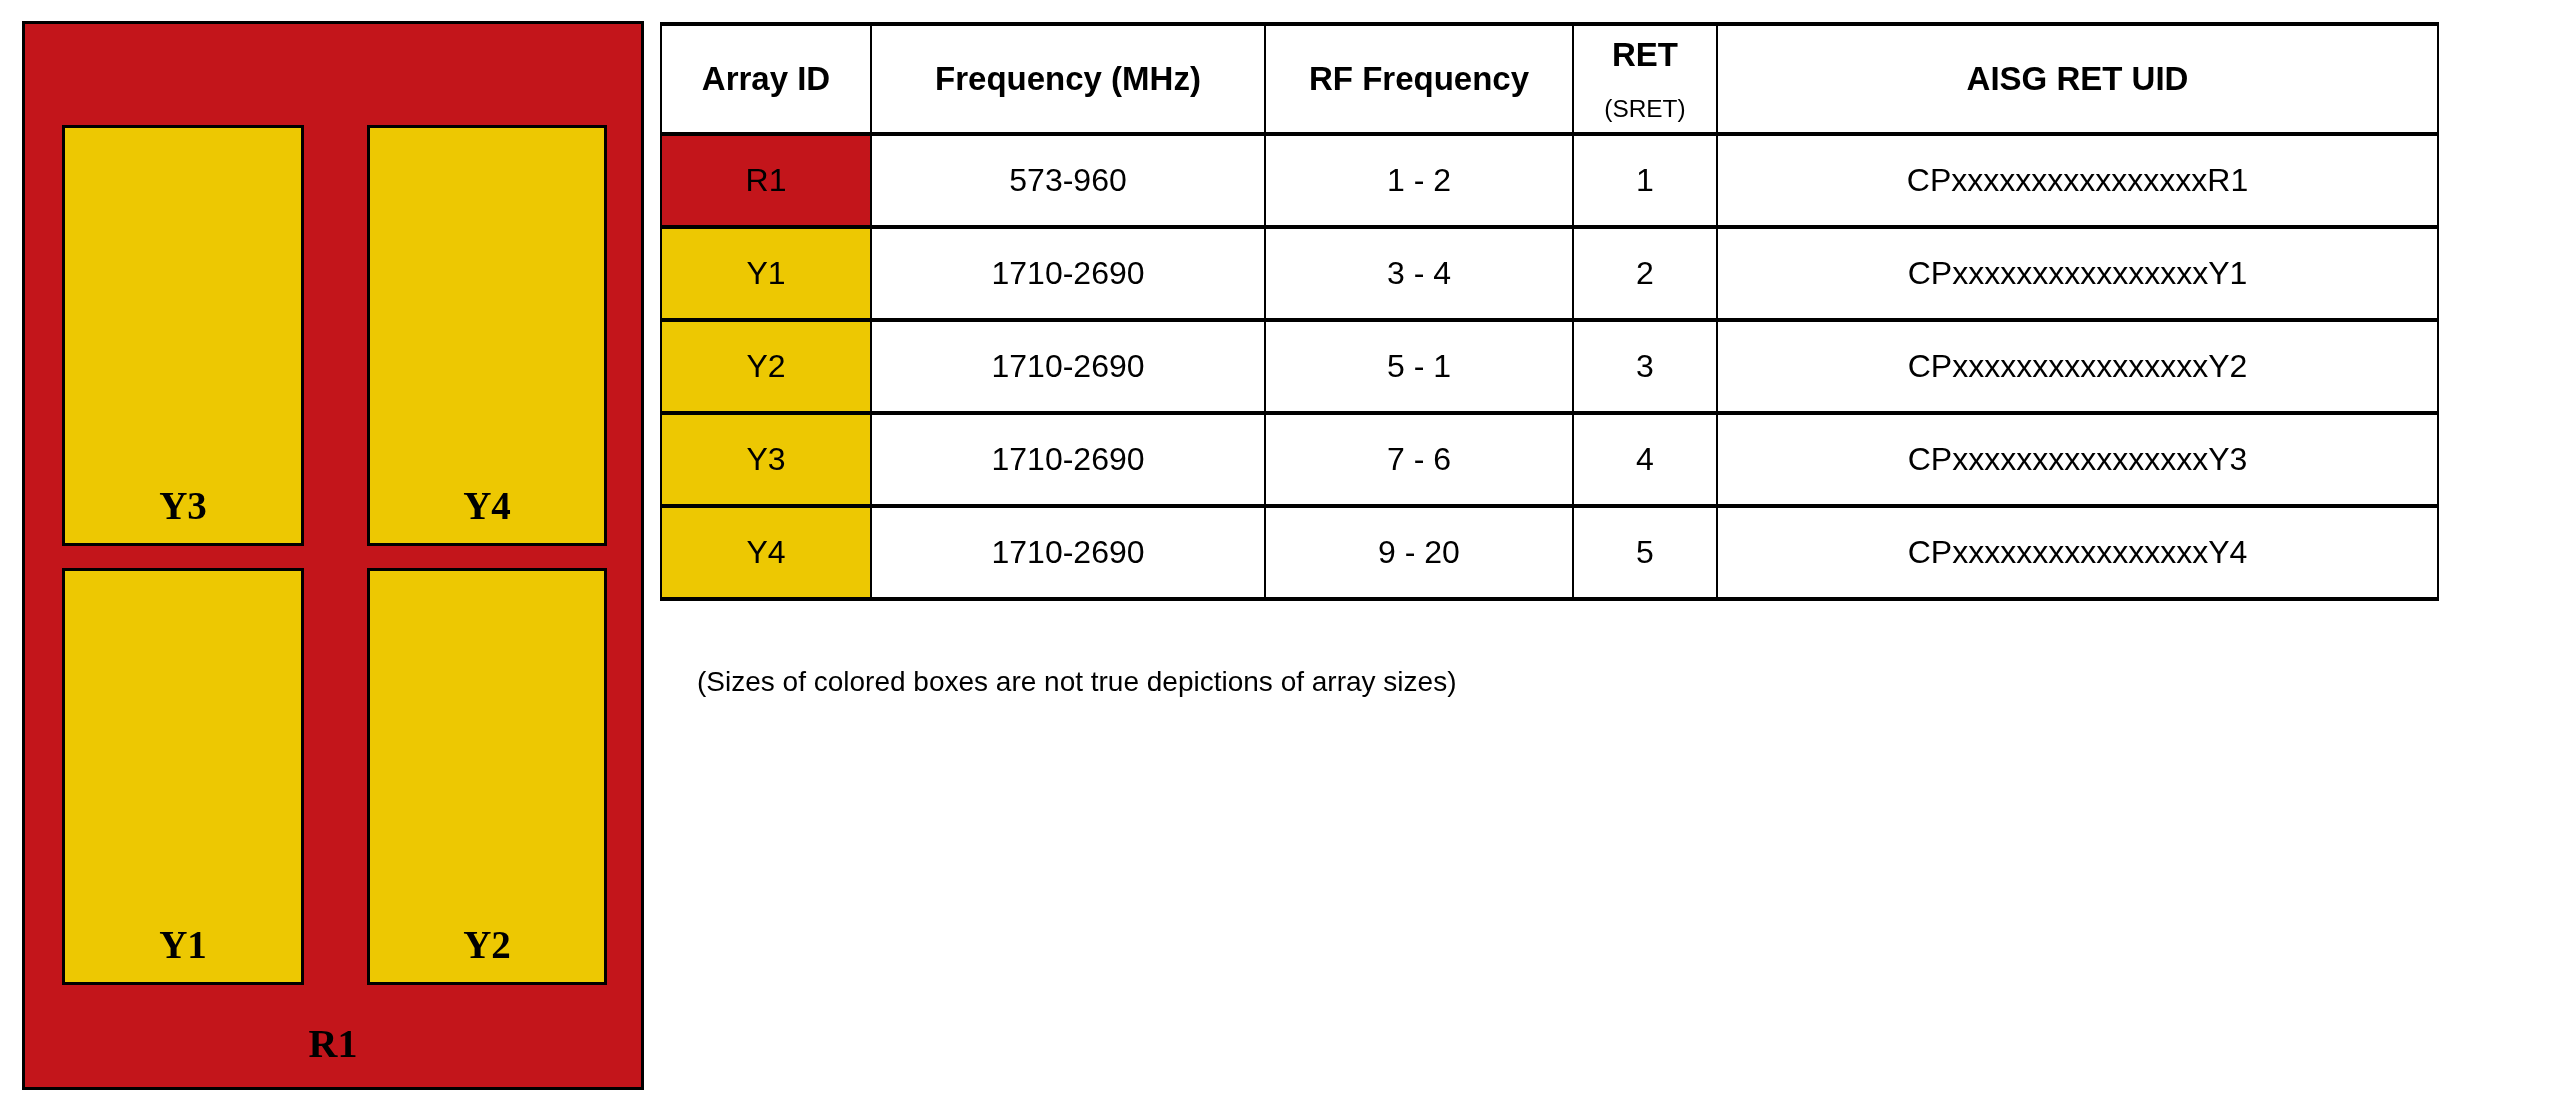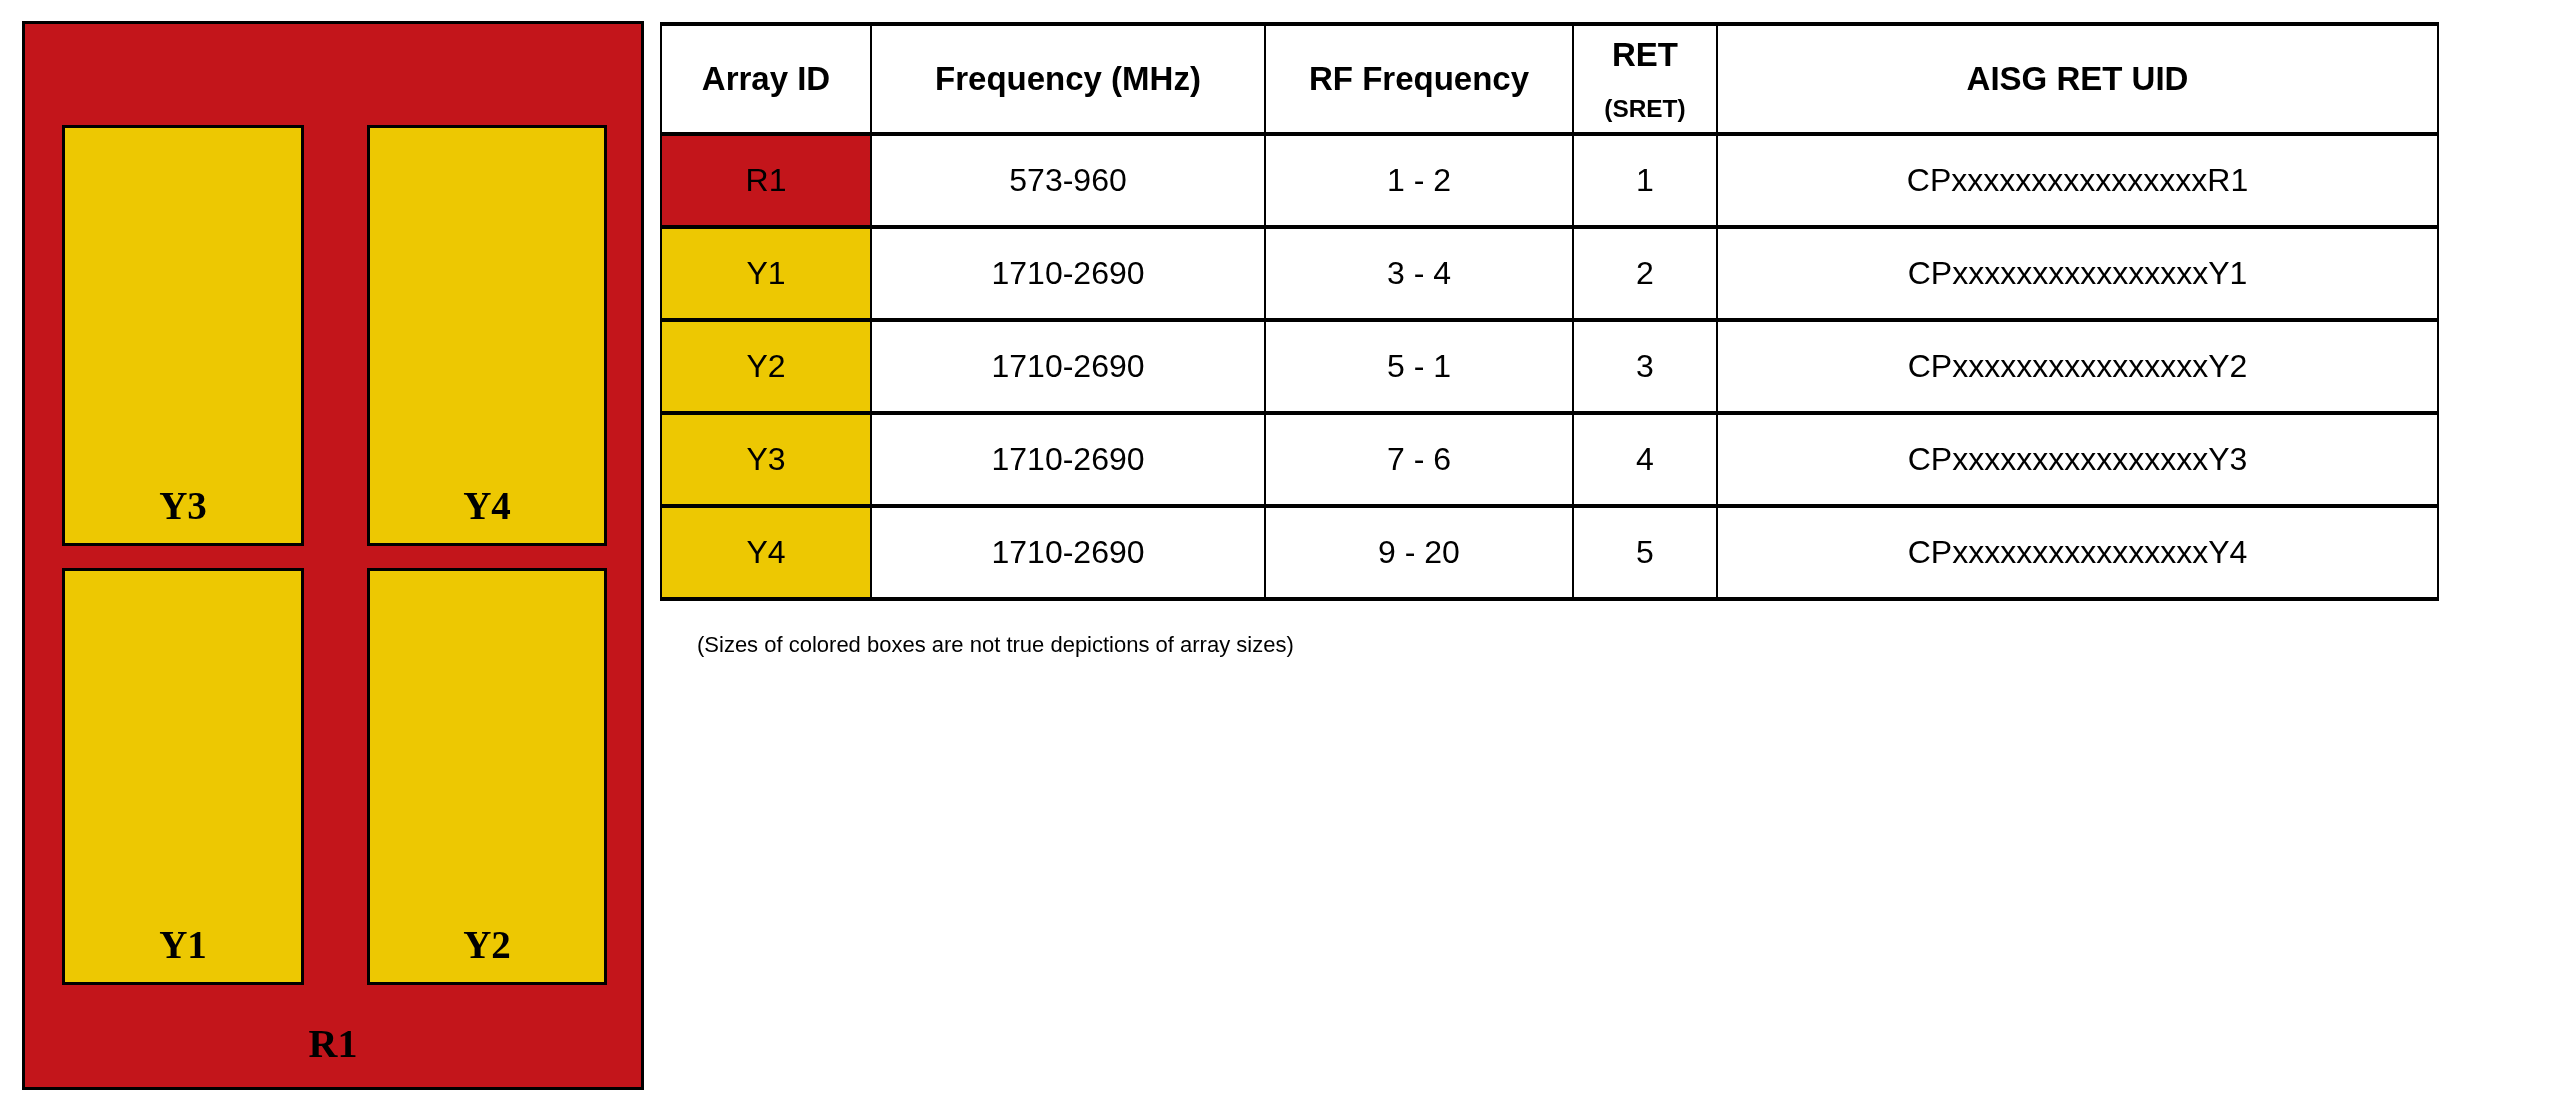--- a/index.html
+++ b/index.html
@@ -69,30 +69,30 @@
     height: 110px;
   }
   .spec-table td {
     font-size: 32px;
     font-weight: 400;
     height: 93px;
   }
   .ret-sub {
     display: block;
     font-size: 24.4px;
-    font-weight: 700;
+    font-weight: 400;
     margin-top: 21px;
   }
   td.swatch-red    { background: #C3151B; }
   td.swatch-yellow { background: #EDC802; }
   
   .caption {
     position: absolute;
-    left: 697px; top: 632px;
-    font-size: 22px;
+    left: 697px; top: 666px;
+    font-size: 28px;
     font-weight: 400;
     color: #000000;
   }
 </style>
 </head>
 <body>
 
 <div class="panel-outline">
   <div class="array-box box-y3">
     <span class="array-label">Y3</span>

